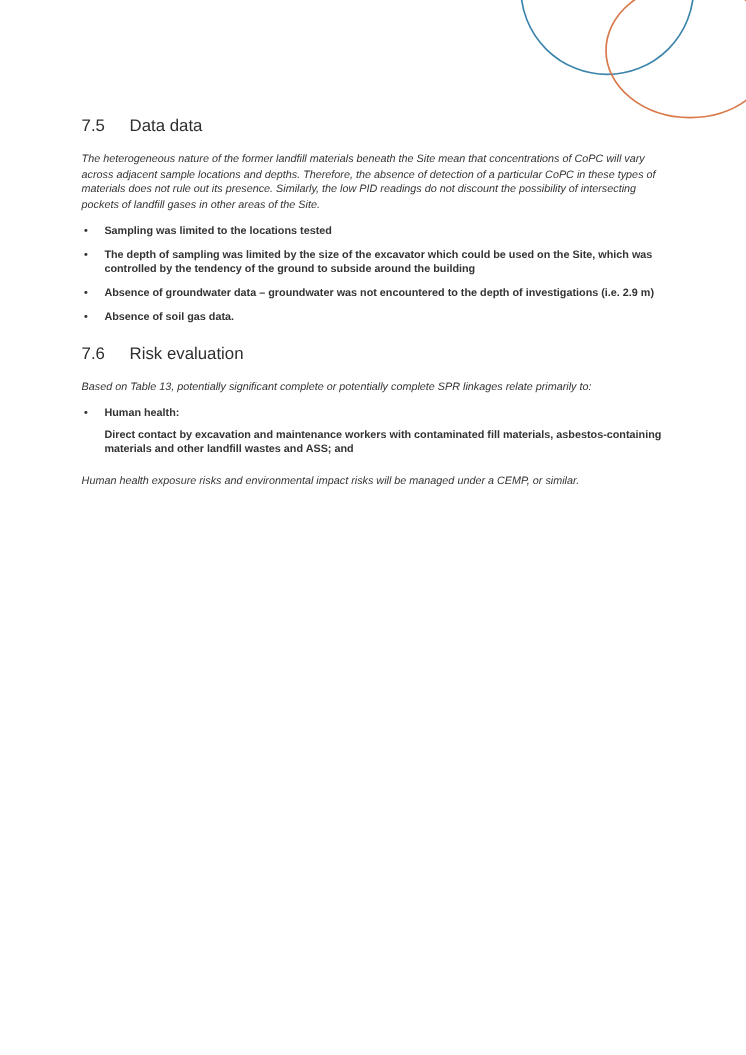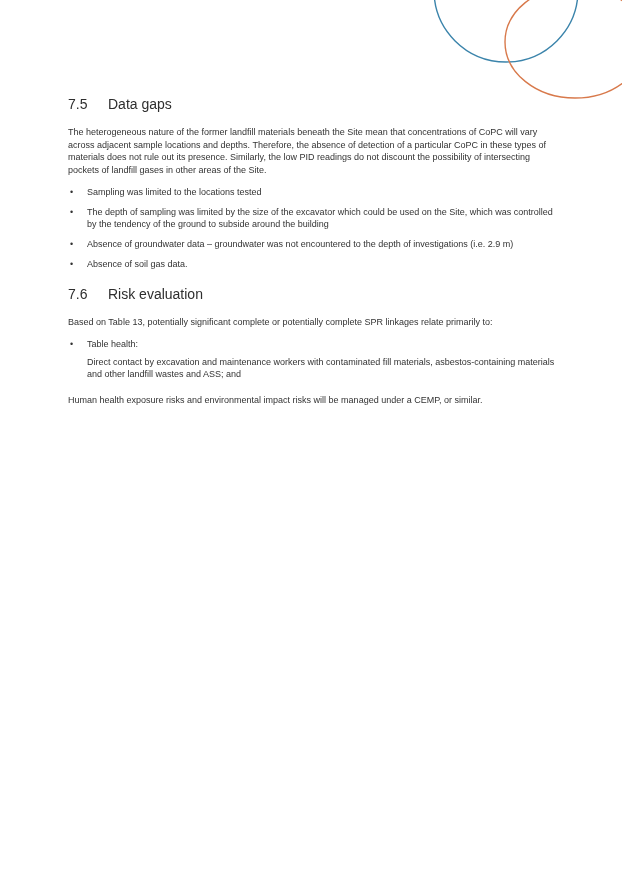--- a/index.html
+++ b/index.html
@@ -38,33 +38,35 @@
     color: #2e2e2e;
   }
   .heading .h-num { width: 40px; flex: 0 0 40px; }
   .heading-75 { margin-top: 95px; }
   .heading-76 { margin-top: 15px; align-items: center; }
   p.body {
     margin: 13px 0 0 0;
     font-size: 9px;
     line-height: 12.7px;
     text-align: left;
+    font-style: italic;
   }
   p.lead { margin-top: 14px; }
   ul.bullets {
     list-style: none;
     margin: 9px 0 0 0;
     padding: 0;
   }
   ul.bullets li {
     position: relative;
     padding-left: 19px;
     margin-top: 7px;
     font-size: 9px;
     line-height: 12.7px;
+    font-weight: bold;
   }
   .bullet-dot {
     position: absolute;
     left: 2px;
     top: 0;
     font-size: 9px;
     line-height: 12.7px;
   }
   .bullet-dot::before { content: "\2022"; }
   li .sub {
@@ -92,21 +94,21 @@
 
   <svg class="decor" viewBox="0 0 622 879" xmlns="http://www.w3.org/2000/svg">
     <circle cx="506" cy="-10" r="72" fill="none" stroke-width="1.4" stroke="#3b84ab"></circle>
     <ellipse cx="575" cy="42" rx="70" ry="56" fill="none" stroke-width="1.4" stroke="#d8794b"></ellipse>
   </svg>
 
   <main class="content">
 
     <div class="heading heading-75">
       <span class="h-num">7.5</span>
-      <span class="h-title">Data gaps</span>
+      <span class="h-title">Data data</span>
     </div>
 
     <p class="body">The heterogeneous nature of the former landfill materials beneath the Site mean that concentrations of CoPC will vary across adjacent sample locations and depths. Therefore, the absence of detection of a particular CoPC in these types of materials does not rule out its presence. Similarly, the low PID readings do not discount the possibility of intersecting pockets of landfill gases in other areas of the Site.</p>
 
 
     <ul class="bullets">
       <li>
         <span class="bullet-dot"></span>
         <span>Sampling was limited to the locations tested</span>
       </li>
@@ -127,21 +129,21 @@
     <div class="heading heading-76">
       <span class="h-num">7.6</span>
       <span class="h-title">Risk evaluation</span>
     </div>
 
     <p class="body">Based on Table 13, potentially significant complete or potentially complete SPR linkages relate primarily to:</p>
 
     <ul class="bullets">
       <li>
         <span class="bullet-dot"></span>
-        <span>Table health:</span>
+        <span>Human health:</span>
         <div class="sub">Direct contact by excavation and maintenance workers with contaminated fill materials, asbestos-containing materials and other landfill wastes and ASS; and</div>
       </li>
     </ul>
 
     <p class="body">Human health exposure risks and environmental impact risks will be managed under a CEMP, or similar.</p>
 
   </main>
 
   <footer class="footer">
     <span>ref: T-P.21.0219-00-ENV-REP-001-Rev00/CC/mj</span>

